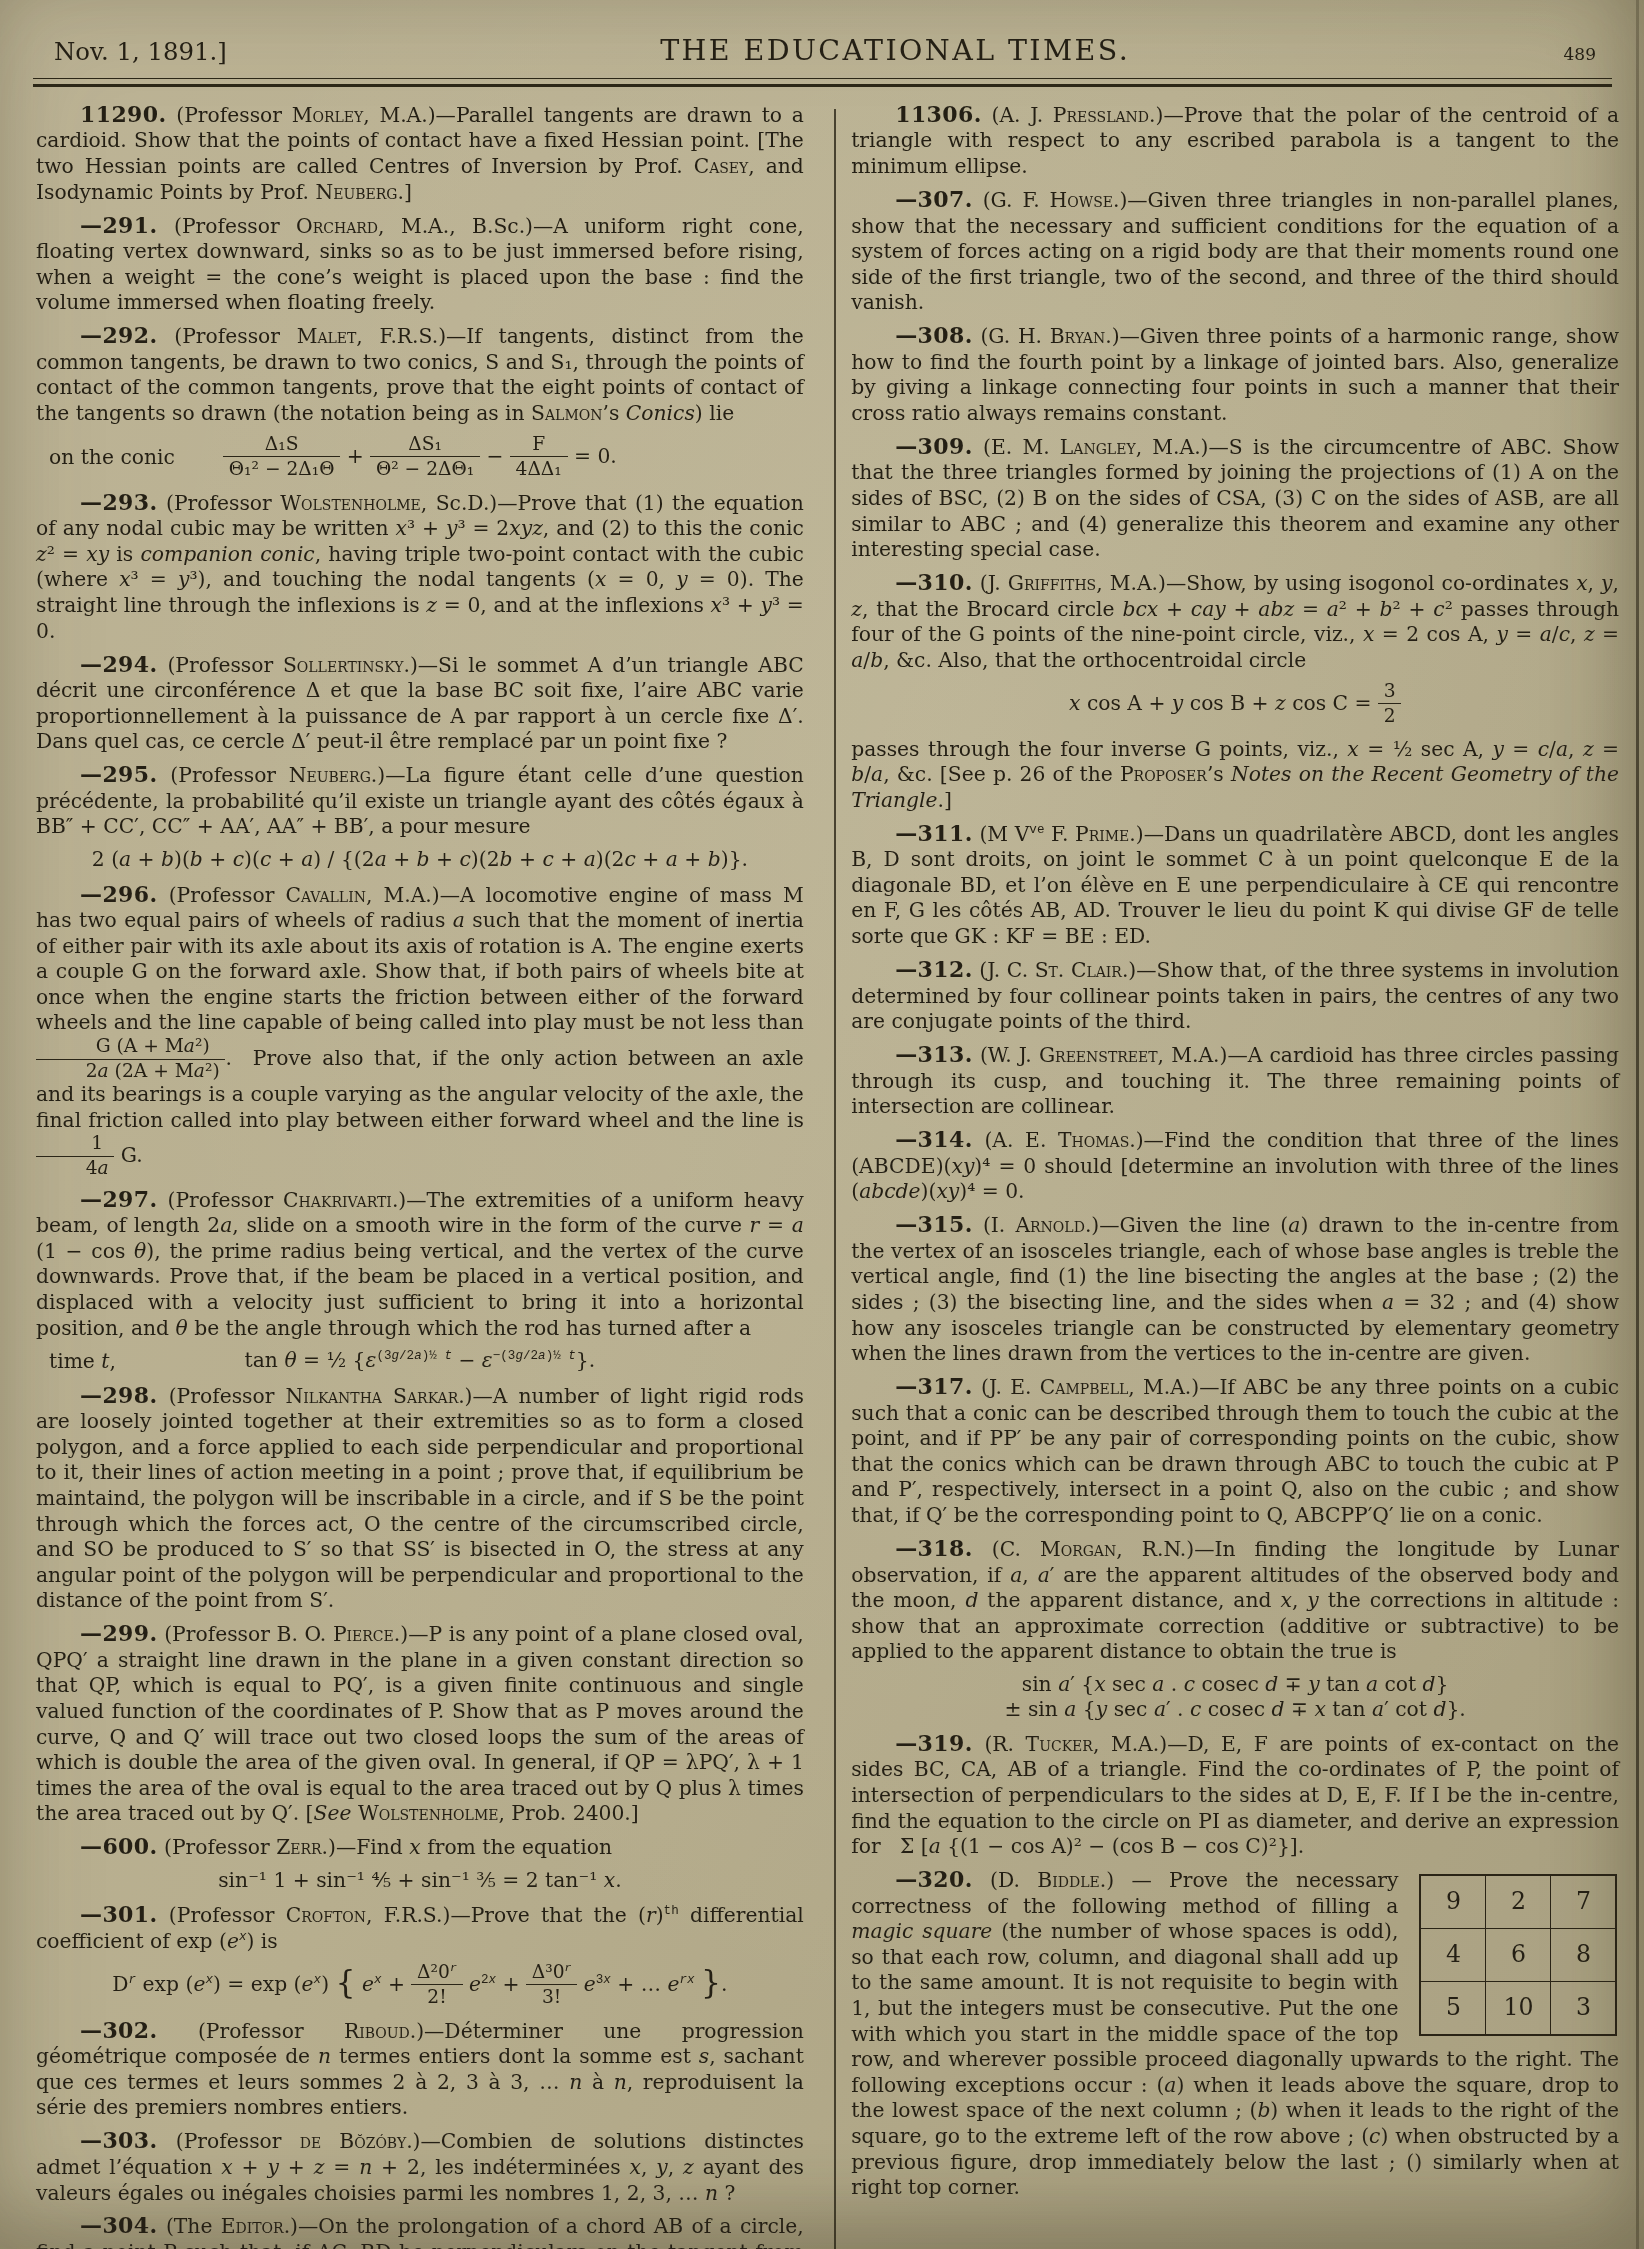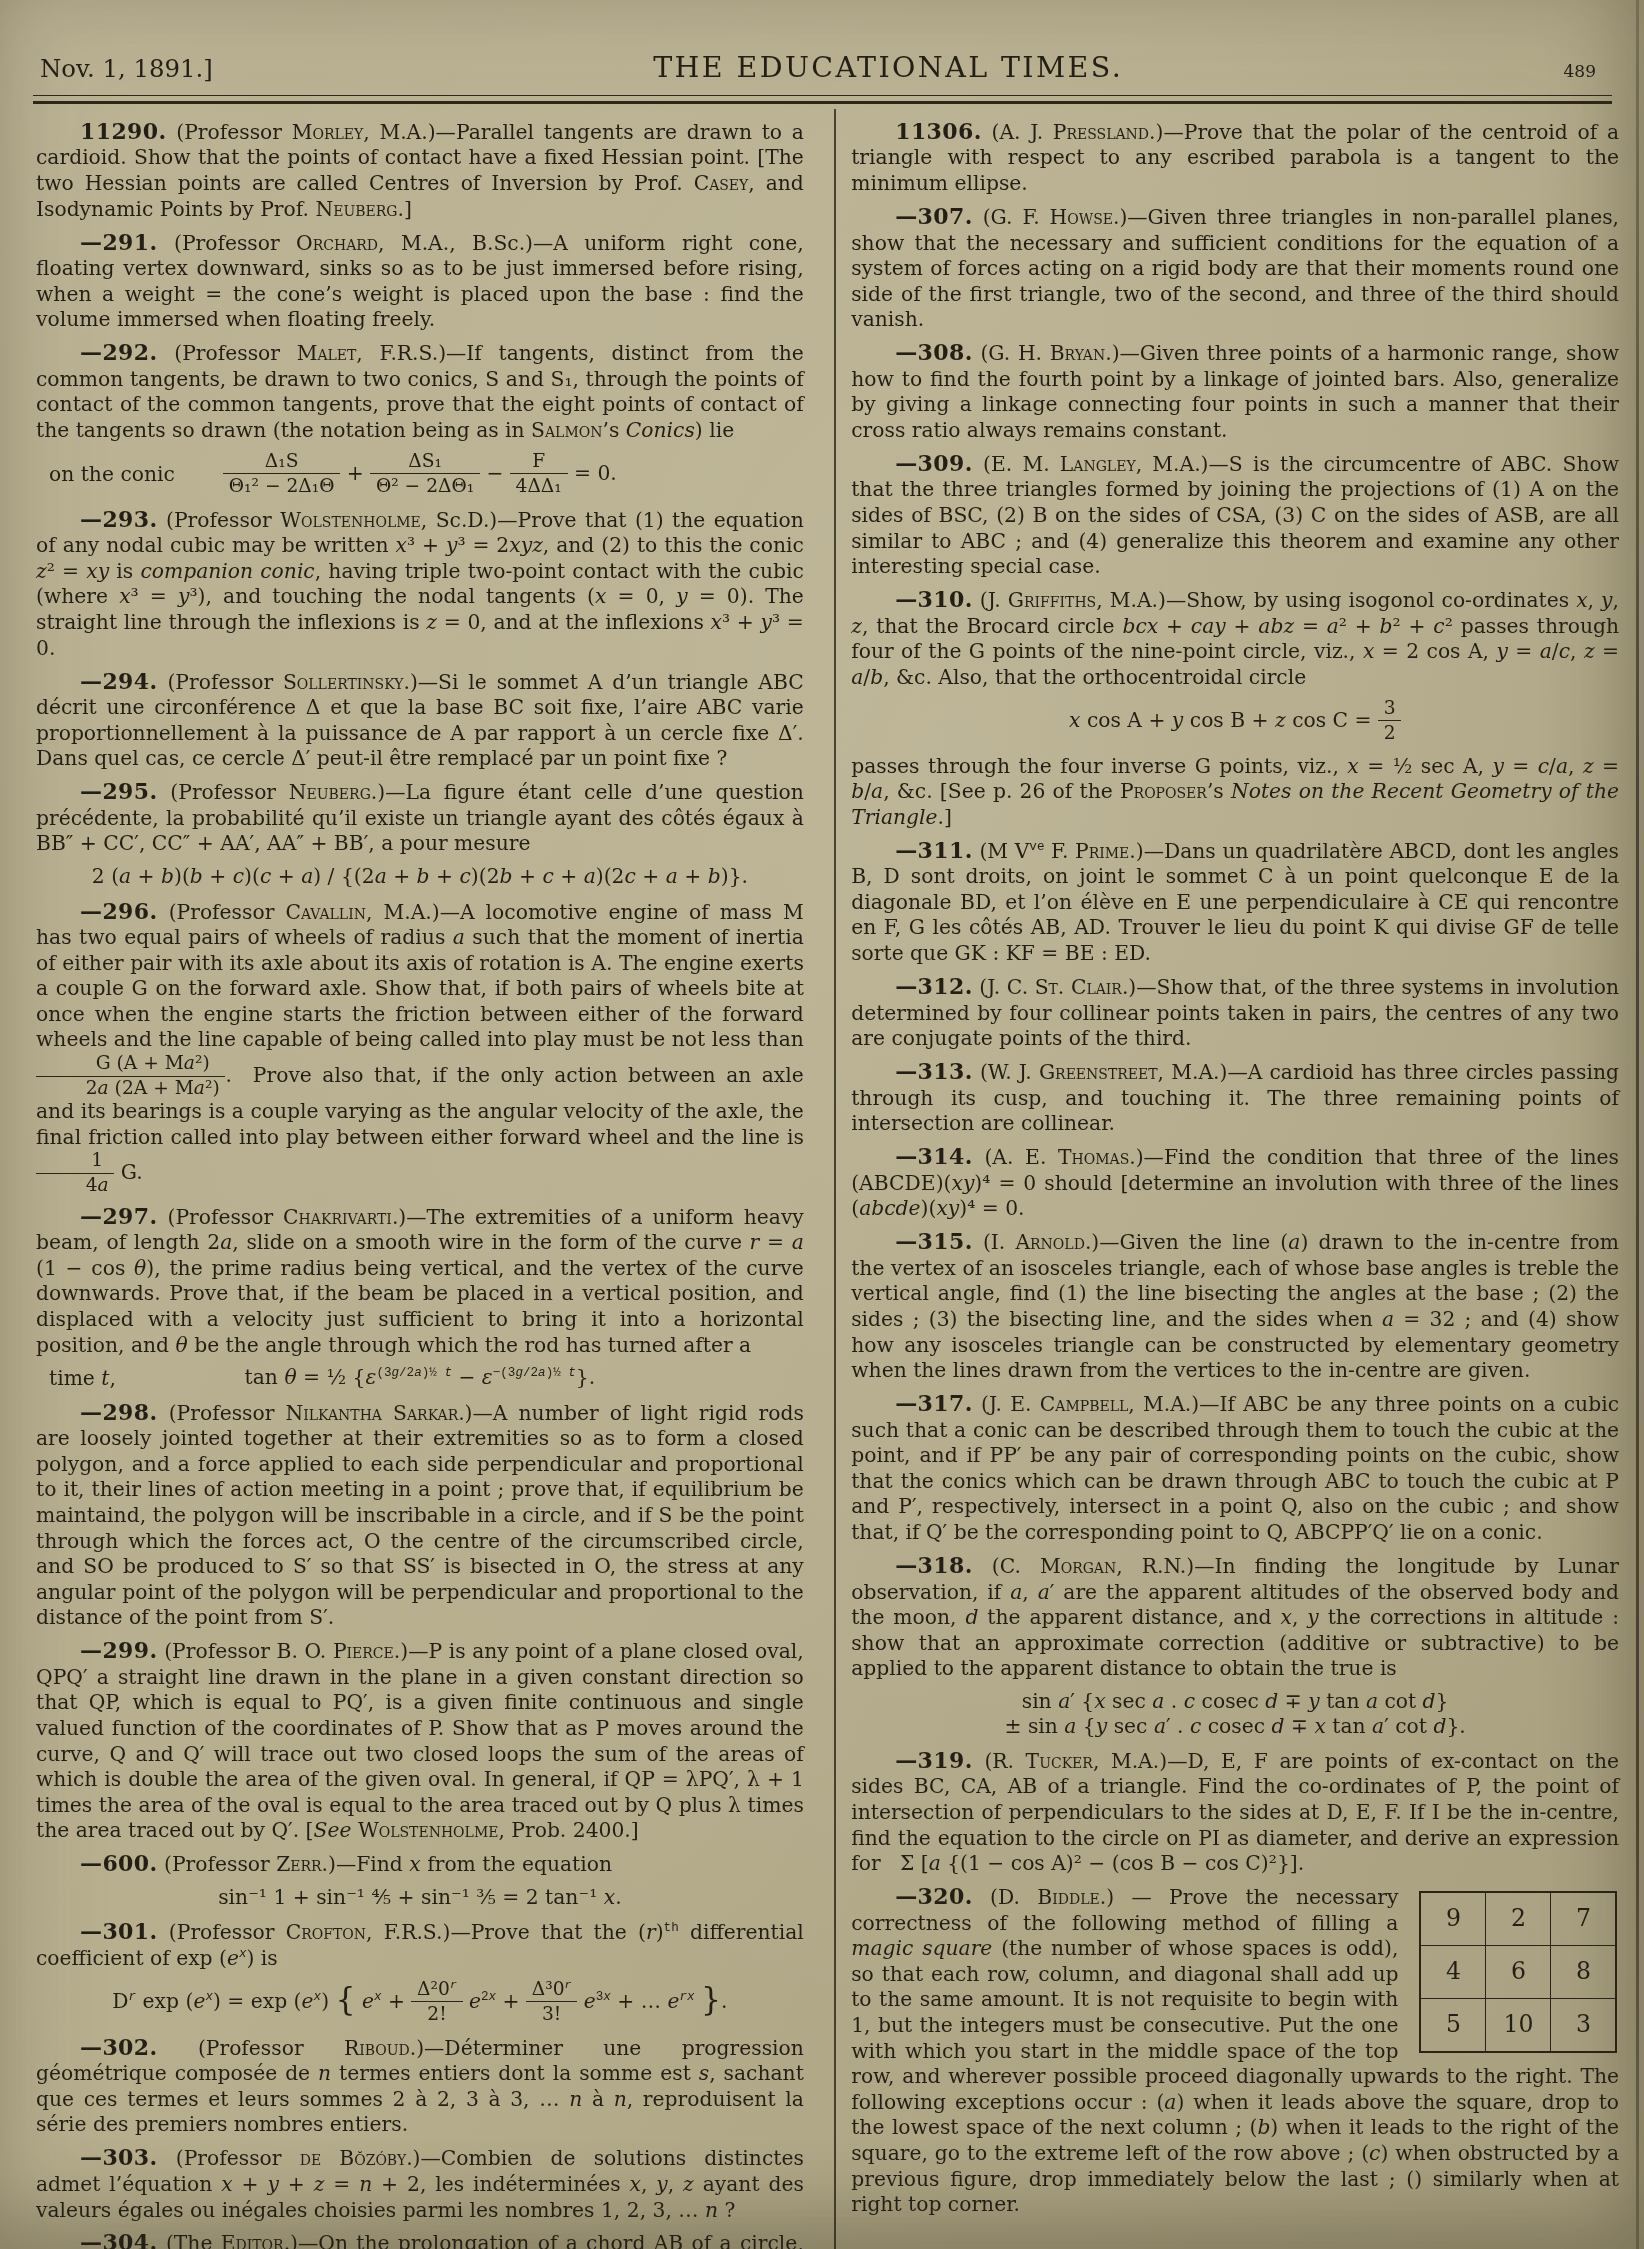--- a/index.html
+++ b/index.html
@@ -12,23 +12,23 @@
       linear-gradient(115deg,#bdb496 0%,#b7ae8e 45%,#a89f7f 100%);
     box-shadow: inset -18px -33px 73px rgba(55,47,26,.28), inset 0 0 114px rgba(70,60,35,.16);
     overflow:hidden;
     font-family:"DejaVu Serif","Liberation Serif",serif;
     color:#241f14;
   }
   .edge-line{position:absolute;top:0;bottom:0;right:5.7px;width:3.3px;
     background:linear-gradient(to bottom, rgba(35,29,14,.25), rgba(30,25,12,.62) 35%, rgba(30,25,12,.62) 80%, rgba(35,29,14,.3));}
   .col-divider{position:absolute;left:834px;top:109px;bottom:0;width:1.6px;background:rgba(43,37,22,.8);}
 
-  .header{display:flex;align-items:baseline;padding:34px 49px 0 40px;}
+  .header{display:flex;align-items:baseline;padding:34px 49px 0 54px;}
   .header .date{font-size:24.4px;white-space:nowrap;}
-  .header .title{flex:1;text-align:center;font-size:28.5px;letter-spacing:2.4px;white-space:nowrap;margin-top:17px;}
+  .header .title{flex:1;text-align:center;font-size:28.5px;letter-spacing:2.4px;white-space:nowrap;}
   .header .page-num{font-size:17px;white-space:nowrap;}
   .rule{margin:11.4px 33px 0 33px;border-top:1.6px solid #2c2717;border-bottom:3.3px solid #2c2717;height:4.9px;}
 
   .columns{display:flex;align-items:flex-start;padding:14.6px 26px 0 36px;}
   .col{flex:1;min-width:0;}
   .col.left{padding-right:23px;}
   .col.right{padding-left:24.4px;}
 
   .para{margin:0 0 7.3px 0;text-align:justify;text-indent:44px;font-size:20.3px;line-height:25.6px;}
   .para.noindent{text-indent:0;}

